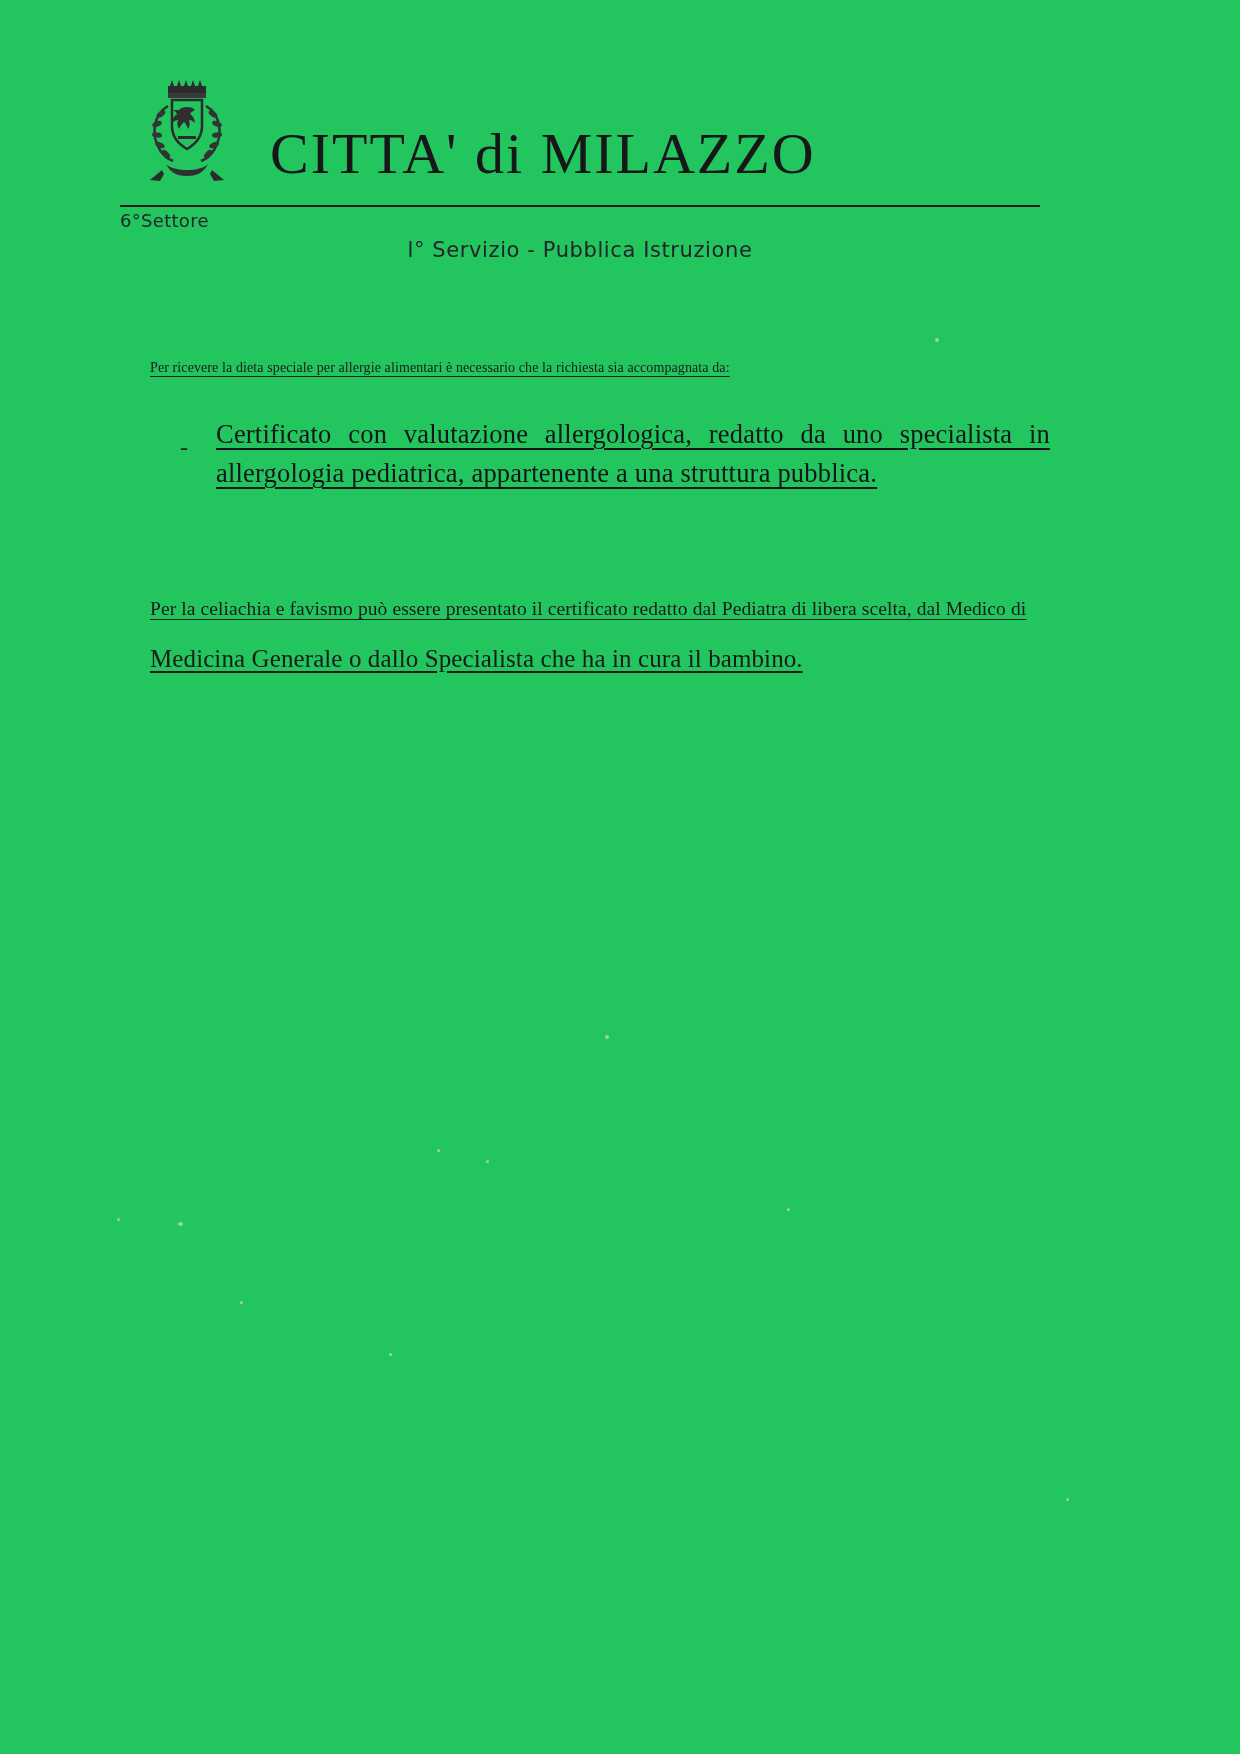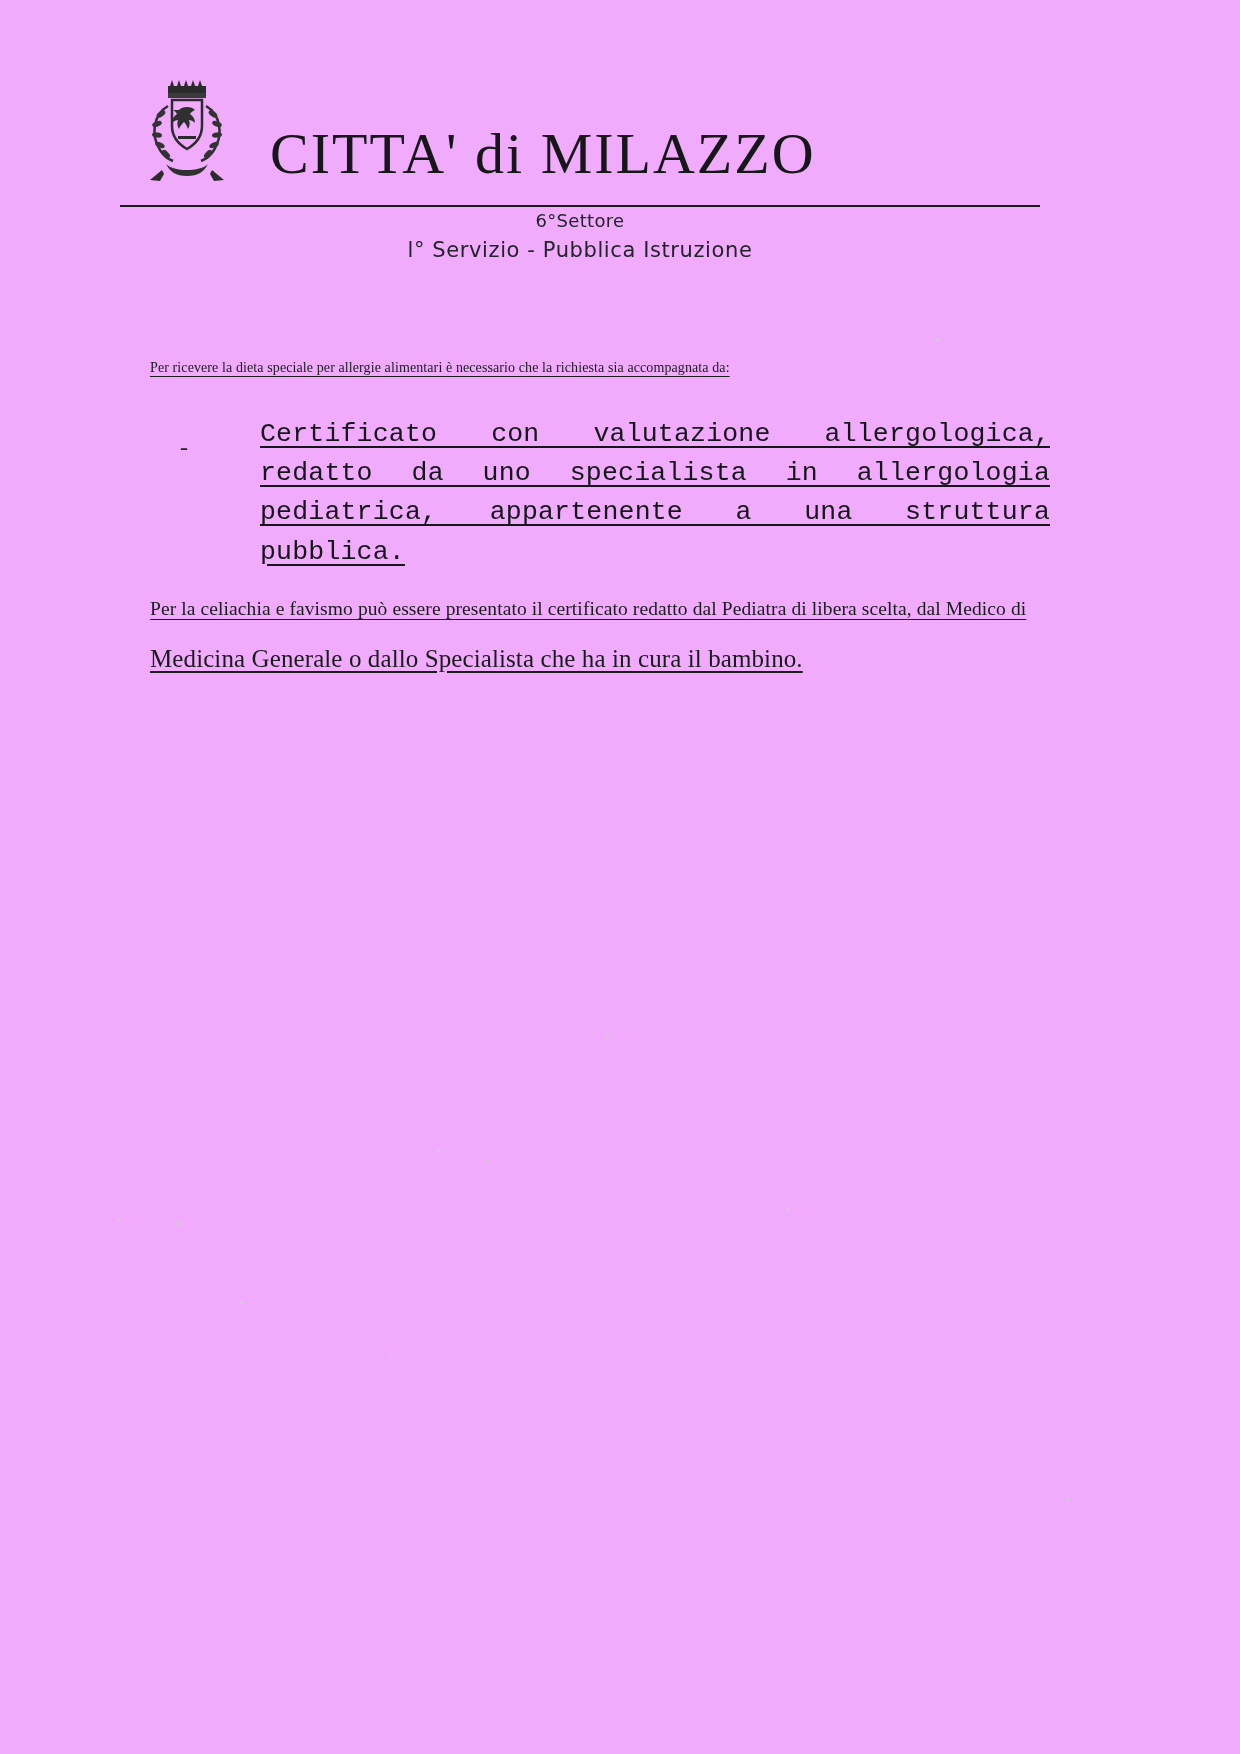--- a/index.html
+++ b/index.html
@@ -12,21 +12,21 @@
     height: 1754px;
     position: relative;
     font-family: "Liberation Serif", serif;
     color: #1a1a1a;
     overflow: hidden;
   }
 
   .page {
     position: absolute;
     inset: 0;
-    background: #f0abfc;
+    background: #22c55e;
   }
 
   
   .header {
     position: absolute;
     left: 120px;
     top: 70px;
     width: 1000px;
     height: 190px;
   }
@@ -62,21 +62,20 @@
     width: 920px;
     height: 2px;
     background: #1c1c1c;
   }
 
   .subtitle1 {
     position: absolute;
     left: 0;
     top: 140px;
     width: 920px;
-    text-align: center;
     font-family: "DejaVu Sans", sans-serif;
     font-size: 18px;
     color: #23242a;
     letter-spacing: 0.3px;
   }
 
   .subtitle2 {
     position: absolute;
     left: 0;
     top: 168px;
@@ -115,29 +114,28 @@
   .bullet-dash {
     font-family: "Liberation Serif", serif;
     font-size: 24px;
     color: #222;
     line-height: 1.5;
     padding-top: 14px;
   }
 
   .bullet-text {
     flex: 1;
-    font-family: Liberation Mono, monospace;
+    font-family: Liberation Serif, serif;
     font-size: 26.5px;
     line-height: 1.48;
     color: #16161a;
     text-align: justify;
     text-decoration: underline;
     text-underline-offset: 5px;
     letter-spacing: 0.2px;
-    margin-left: 44px;
   }
 
   .para-celiachia-1 {
     position: absolute;
     left: 150px;
     top: 598px;
     width: 900px;
     font-family: "Liberation Serif", serif;
     font-size: 19.5px;
     color: #1b1b1b;

